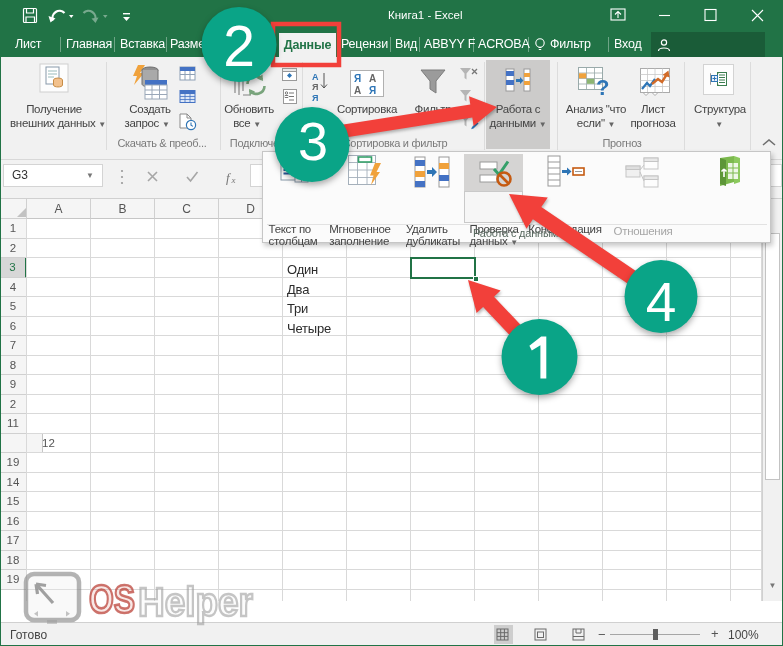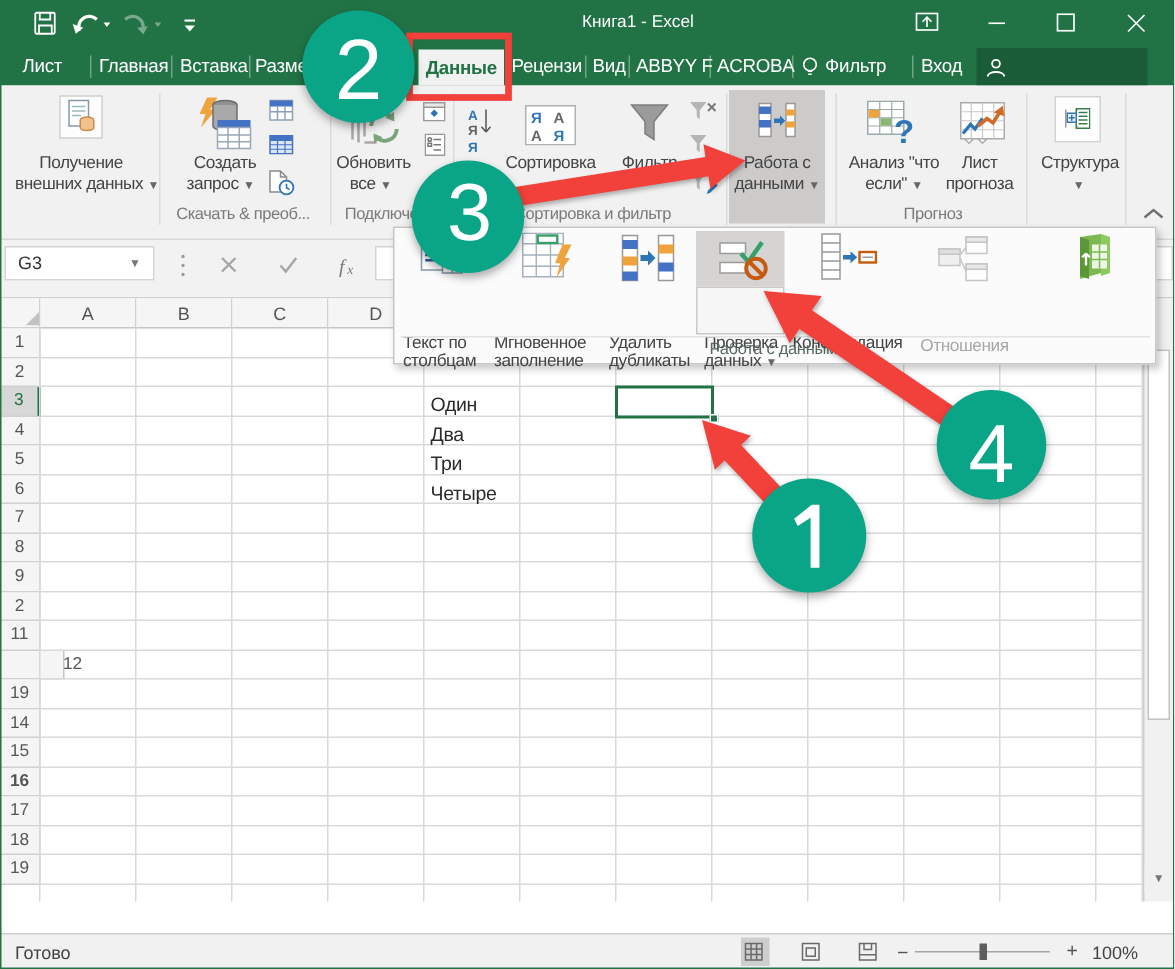--- a/index.html
+++ b/index.html
@@ -305,21 +305,21 @@
       <div class="rowhdr" style="top:117.5px;height:19.5px;line-height:19.5px;">6</div>
       <div class="rowhdr" style="top:137px;height:19.5px;line-height:19.5px;">7</div>
       <div class="rowhdr" style="top:156.5px;height:19.5px;line-height:19.5px;">8</div>
       <div class="rowhdr" style="top:176px;height:19.5px;line-height:19.5px;">9</div>
       <div class="rowhdr" style="top:195.5px;height:19.5px;line-height:19.5px;">2</div>
       <div class="rowhdr" style="top:215px;height:19.5px;line-height:19.5px;">11</div>
       <div class="rowhdr" style="top:234.5px;height:19.5px;line-height:19.5px;padding-left:42px;">12</div>
       <div class="rowhdr" style="top:254px;height:19.5px;line-height:19.5px;">19</div>
       <div class="rowhdr" style="top:273.5px;height:19.5px;line-height:19.5px;">14</div>
       <div class="rowhdr" style="top:293px;height:19.5px;line-height:19.5px;">15</div>
-      <div class="rowhdr" style="top:312.5px;height:19.5px;line-height:19.5px;font-weight:bold;">16</div>
+      <div class="rowhdr" style="top:312.5px;height:19.5px;line-height:19.5px;">16</div>
       <div class="rowhdr" style="top:332px;height:19.5px;line-height:19.5px;">17</div>
       <div class="rowhdr" style="top:351.5px;height:19.5px;line-height:19.5px;">18</div>
       <div class="rowhdr" style="top:371px;height:19.5px;line-height:19.5px;">19</div>
       <div class="vline" style="left:26px;top:20px;height:382px;"></div>
       <div class="vline" style="left:90px;top:20px;height:382px;"></div>
       <div class="vline" style="left:154px;top:20px;height:382px;"></div>
       <div class="vline" style="left:218px;top:20px;height:382px;"></div>
       <div class="vline" style="left:282px;top:20px;height:382px;"></div>
       <div class="vline" style="left:346px;top:20px;height:382px;"></div>
       <div class="vline" style="left:410px;top:20px;height:382px;"></div>
@@ -444,20 +444,30 @@
           <path d="M93 2 v4 h5 v-4 M90 9.5 h11"></path>
     </g>
   </svg>
   <div class="abs" style="left:598px;top:4px;color:#555;font-size:13px;">−</div>
   <div class="abs" style="left:610px;top:11px;width:90px;height:1px;background:#a6a6a6;"></div>
   <div class="abs" style="left:653px;top:6px;width:5px;height:11px;background:#5e5e5e;"></div>
   <div class="abs" style="left:711px;top:3px;color:#555;font-size:13px;">+</div>
   <div class="abs" style="left:728px;top:5px;">100%</div>
 </div>
 
+<div class="abs" id="watermark" style="left:0;top:560px;width:300px;height:86px;">
+  <svg width="300" height="86" viewBox="0 0 300 86">
+    <rect x="26" y="14" width="53" height="46" rx="8" fill="rgba(235,235,235,0.3)" stroke="rgba(130,130,130,0.6)" stroke-width="4.5"></rect>
+    <path d="M36 24 l17 19 m-17 -19 l1.5 10 m-1.5 -10 l10 1.5" stroke="rgba(130,130,130,0.75)" stroke-width="3.2" fill="none"></path>
+    <path d="M38 51 l-4 2.8 4 2.8 z M66 51 l4 2.8 -4 2.8 z" fill="rgba(140,140,140,0.5)"></path>
+    <rect x="47" y="60" width="10" height="4" fill="rgba(150,150,150,0.45)"></rect>
+    <text x="89" y="53" font-size="40" font-weight="bold" fill="rgba(210,100,90,0.15)" stroke="rgba(186,62,52,0.72)" stroke-width="2.6" textLength="46" lengthAdjust="spacingAndGlyphs">OS</text>
+    <text x="138" y="56" font-size="40" font-weight="bold" fill="rgba(235,235,235,0.15)" stroke="rgba(150,150,150,0.55)" stroke-width="2.4" textLength="115" lengthAdjust="spacingAndGlyphs">Helper</text>
+  </svg>
+</div>
 
 <svg class="abs" style="left:0;top:0;z-index:50" width="783" height="646" viewBox="0 0 783 646">
 
   <rect x="273" y="24" width="66" height="41" fill="none" stroke="#f2403a" stroke-width="4.5"></rect>
   <g fill="#f2403a" filter="drop-shadow(1px 2px 1.5px rgba(0,0,0,0.28))">
     <path d="M468.0 280.0 L476.6 313.1 L483.1 307.0 L529.5 356.1 L540.5 345.9 L494.0 296.7 L500.6 290.5 Z"></path>
     <path d="M497.0 107.0 L469.0 96.2 L470.3 104.6 L337.0 125.6 L339.0 138.4 L472.3 117.5 L473.6 125.9 Z"></path>
     <path d="M509.0 194.0 L526.5 228.8 L532.9 219.3 L647.8 297.2 L656.2 284.8 L541.3 206.9 L547.8 197.4 Z"></path>
   </g>
 

